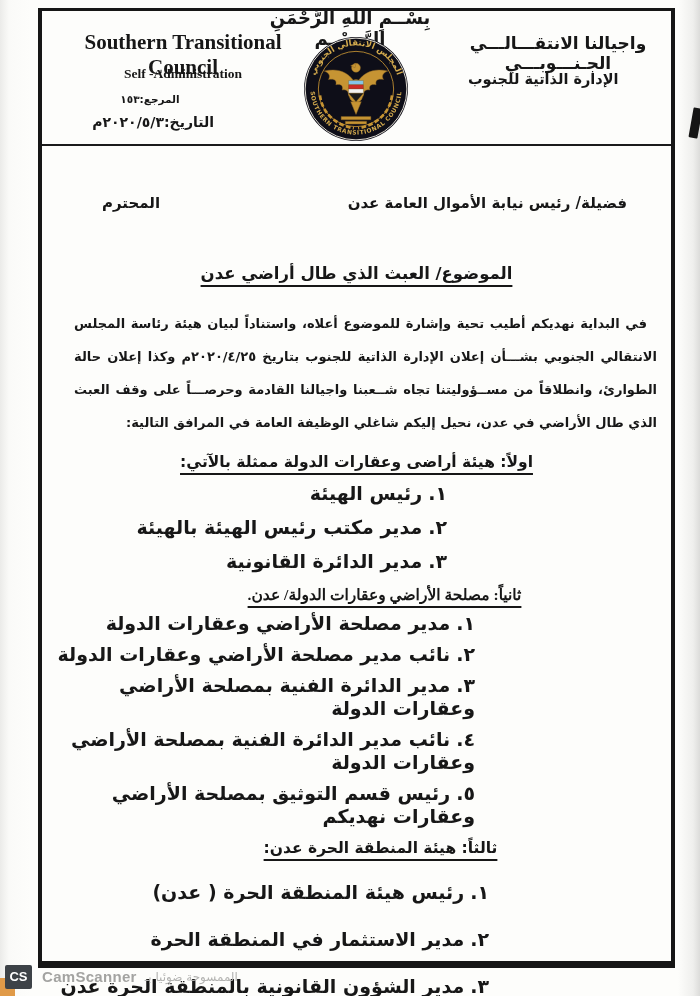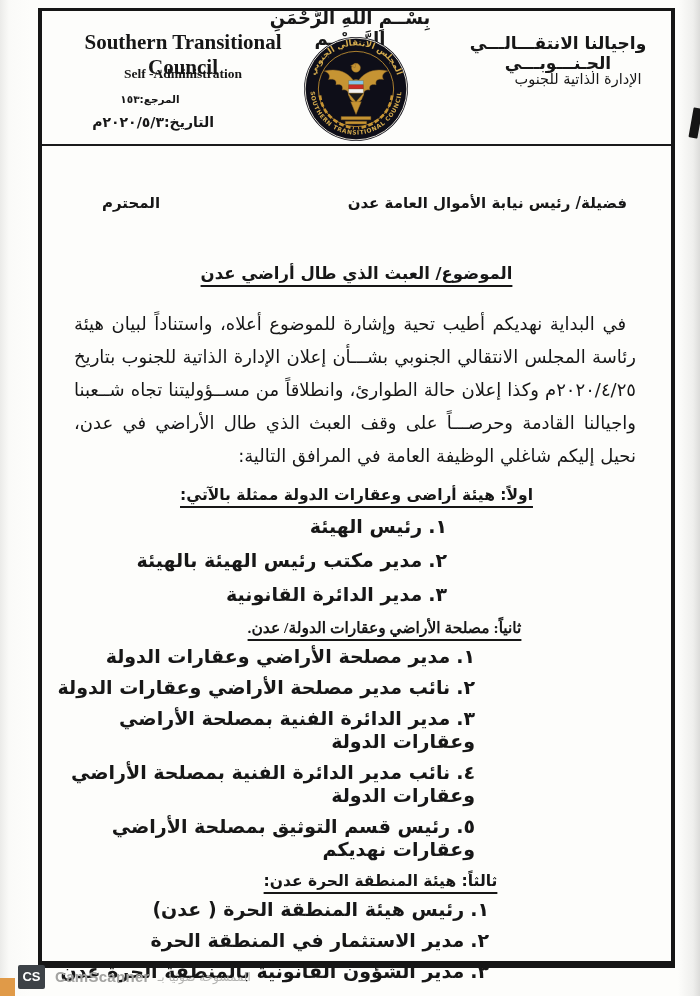--- a/index.html
+++ b/index.html
@@ -20,46 +20,46 @@
   
   .bismillah { position:absolute; left:240px; top:7px; width:220px; text-align:center;
     font-size:18px; font-weight:bold; letter-spacing:-0.5px; direction:rtl; }
   .org-en { position:absolute; left:52px; top:30px; width:262px; text-align:center;
     font-family:"Liberation Serif", serif; font-weight:bold; font-size:21px; }
   .sub-en { position:absolute; left:52px; top:66px; width:262px; text-align:center;
     font-family:"Liberation Serif", serif; font-weight:bold; font-size:13.5px; }
   .ref-line  { position:absolute; left:95px;  top:93px;  width:110px; text-align:center; direction:rtl; font-size:10.5px; font-weight:bold; }
   .date-line { position:absolute; left:86px; top:114px; width:128px; text-align:right; direction:rtl; font-size:14px; font-weight:bold; }
   .org-ar { position:absolute; left:438px; top:33px; width:240px; text-align:center; direction:rtl; font-size:17px; font-weight:bold; }
-  .sub-ar { position:absolute; left:488px; top:71px; width:180px; text-align:center; direction:rtl; font-size:14.5px; font-weight:normal; }
+  .sub-ar { position:absolute; left:468px; top:71px; width:180px; text-align:left; direction:rtl; font-size:14.5px; font-weight:bold; }
   .emblem { position:absolute; left:303px; top:36px; width:106px; height:106px; }
 
   
   .content { position:absolute; left:42px; top:146px; width:629px; direction:rtl; }
   .addressee-row { margin-top:48px; padding:0 44px 0 60px; display:flex; justify-content:space-between;
     font-size:15px; font-weight:bold; }
   .subject { margin-top:52px; text-align:center; font-size:16.5px; font-weight:bold;
     text-decoration:underline; text-decoration-thickness:2px; text-underline-offset:6px; }
-  .body-par { margin:24px 35px 0 32px; font-size:18px; font-weight:normal; line-height:33px;
+  .body-par { margin:24px 14px 0 32px; font-size:13px; font-weight:bold; line-height:33px;
     text-align:justify; text-indent:10px; }
   .sec-heading { font-size:15.5px; font-weight:bold; text-align:center;
     text-decoration:underline; text-decoration-thickness:2px; text-underline-offset:6px; }
   .sec-h1 { margin-top:14px; }
   .sec-h2 { margin-top:13px; transform:translateX(28px);font-family:Liberation Serif, serif; }
   .sec-h3 { margin-top:11px; transform:translateX(24px); }
   .item { font-size:19px; font-weight:bold; line-height:23px; }
   .s1 .item { margin-top:11px; padding-right:224px; }
   .s2 .item { margin-top:8px;  padding-right:196px; }
-  .s3 .item { margin-top:8px;  padding-right:182px; }
+  .s3 .item { margin-top:24px;  padding-right:182px; }
   .item .num { margin-left:6px; }
 
   
   .watermark { position:absolute; left:0; top:957px; height:39px; display:flex; align-items:center; z-index:3; }
   .cs-orange { position:absolute; left:0; top:21px; width:15px; height:18px; background:#e09a48; z-index:1; }
-  .cs-badge { position:relative; z-index:2; margin-left:18px; width:27px; height:24px; border-radius:2px;
+  .cs-badge { position:relative; z-index:2; margin-left:5px; width:27px; height:24px; border-radius:2px;
     background:#3d4247; color:#ffffff; display:flex; align-items:center; justify-content:center;
     font-family:"Liberation Sans", sans-serif; font-weight:bold; font-size:13px; }
   .cs-brand { position:relative; z-index:2; margin-left:10px; color:#a3a3a1; font-size:15px; font-weight:bold;
     font-family:"Liberation Sans", sans-serif; letter-spacing:0.3px; }
   .cs-caption { position:relative; z-index:2; margin-left:8px; color:#b3b3b1; font-size:12px; direction:rtl; }
 </style>
 </head>
 <body>
 
 <div class="page">

